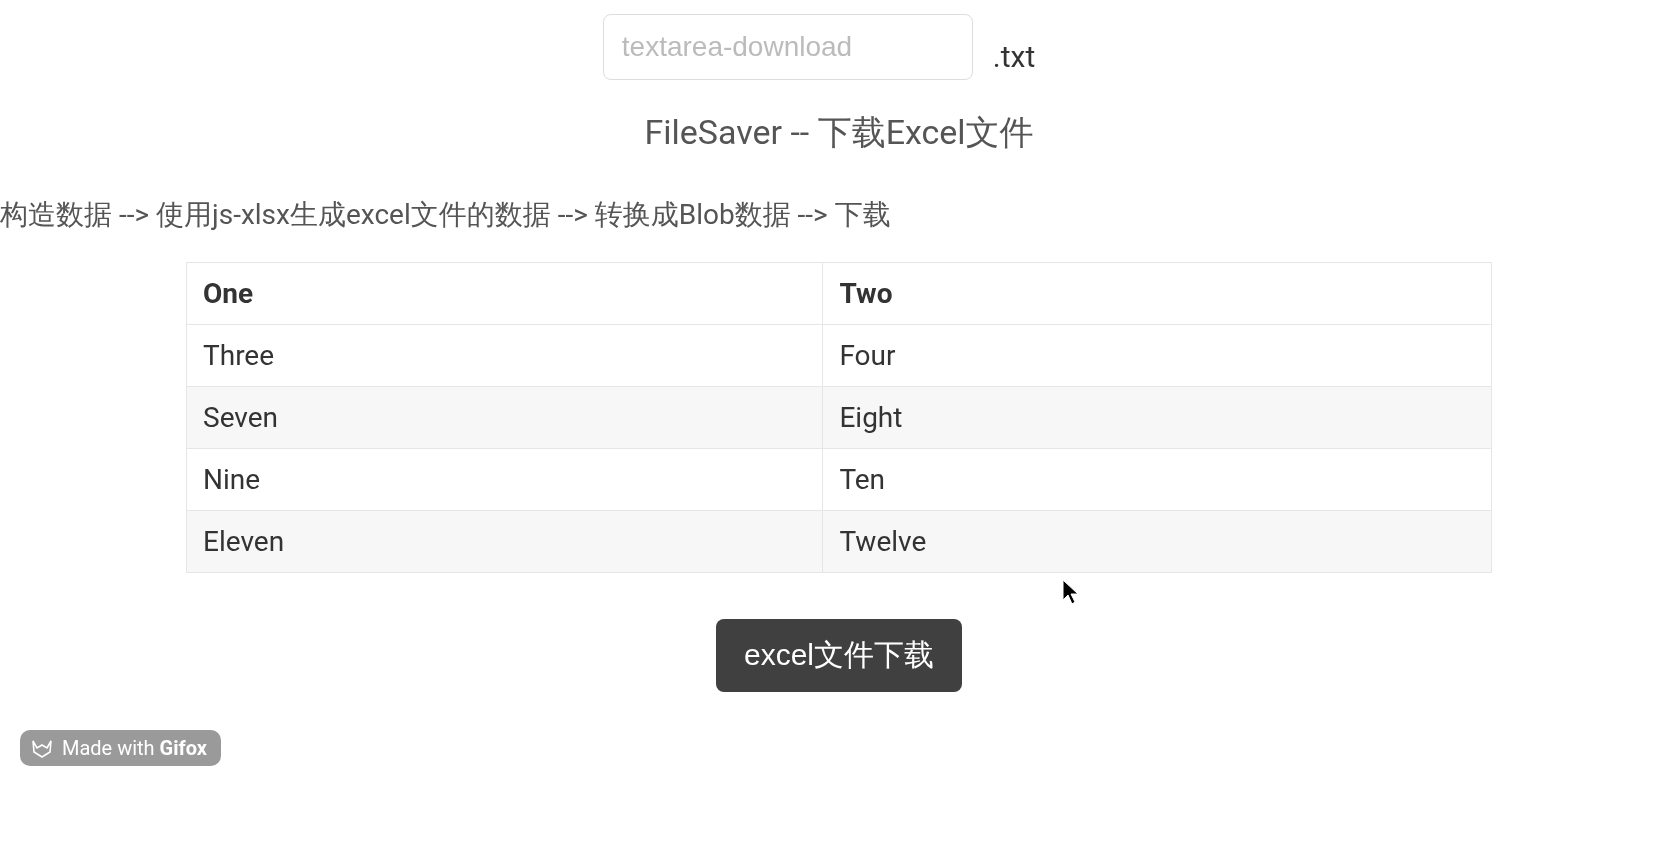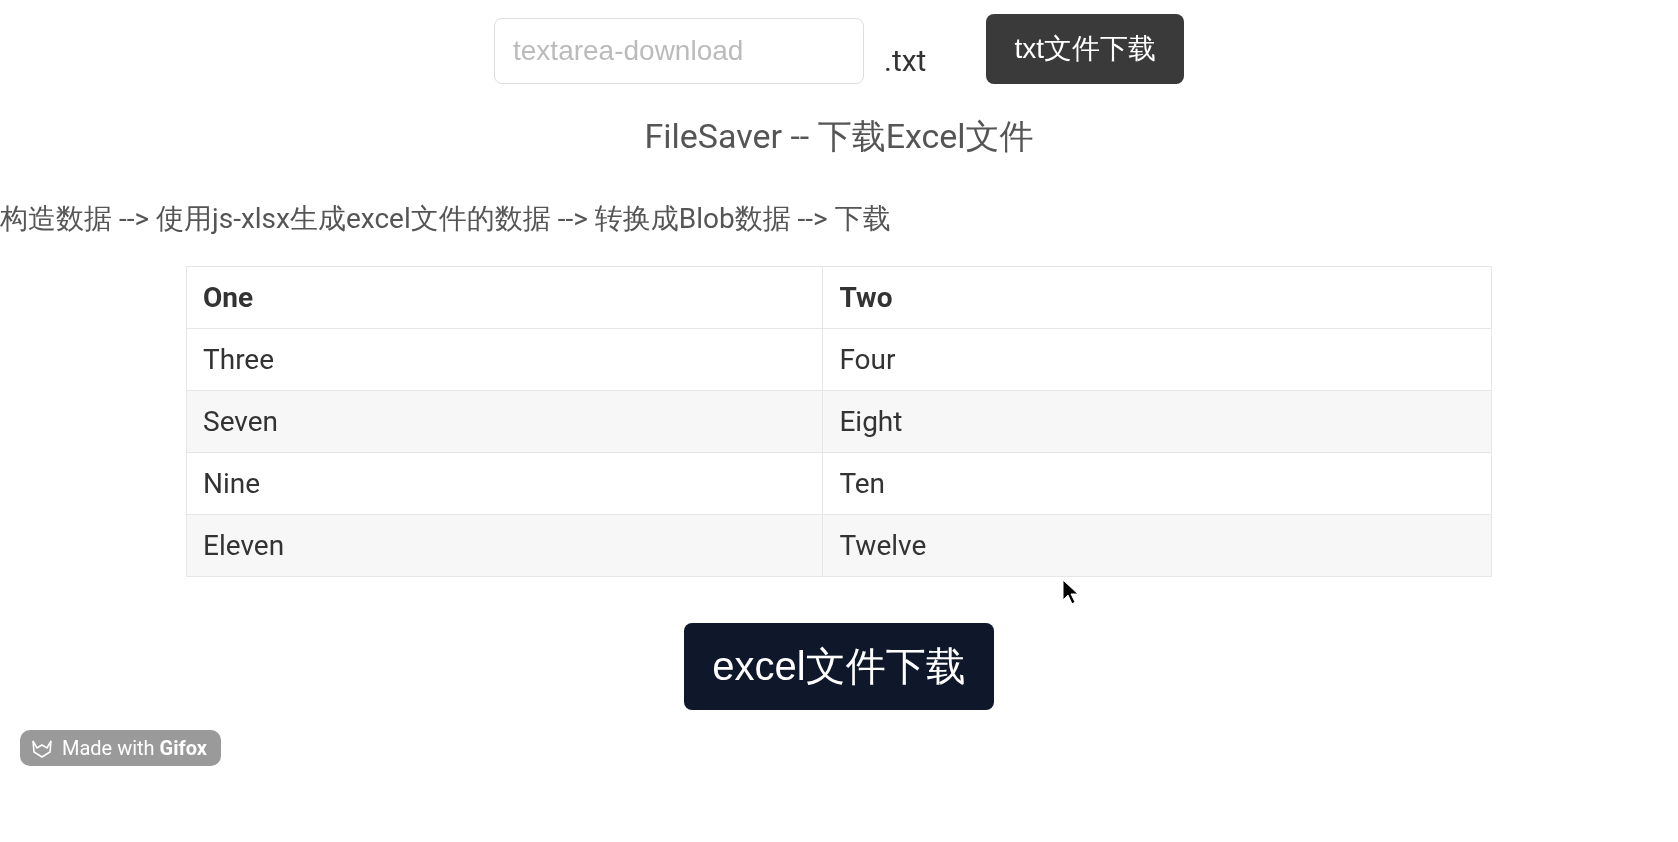--- a/index.html
+++ b/index.html
@@ -89,25 +89,25 @@
       background: #f7f7f7;
     }
     tbody tr:nth-child(odd) {
       background: #fff;
     }
     .btn-pink-wrap {
       text-align: center;
       margin-top: 46px;
     }
     .btn-pink {
-      background: #0f172a;
+      background: #404040;
       color: #fff;
       border: none;
       border-radius: 8px;
-      font-size: 40px;
+      font-size: 30px;
       padding: 16px 28px;
       cursor: pointer;
       font-weight: 500;
     }
     .gifox-badge {
       position: absolute;
       left: 20px;
       bottom: 76px;
       background: #9a9a9a;
       color: #fff;
@@ -137,21 +137,20 @@
       height: 28px;
       display: block;
     }
   </style>
 </head>
 <body>
 
 <div class="top-row">
   <input type="text" class="filename-input" placeholder="textarea-download" style="">
   <span class="ext-label">.txt</span>
-  <button class="btn-dark">txt文件下载</button>
 </div>
 
 <h2 class="section-title">FileSaver -- 下载Excel文件</h2>
 
 <p class="section-subtitle">构造数据 --&gt; 使用js-xlsx生成excel文件的数据 --&gt; 转换成Blob数据 --&gt; 下载</p>
 
 <div class="table-wrap">
   <table>
     <thead>
       <tr>

